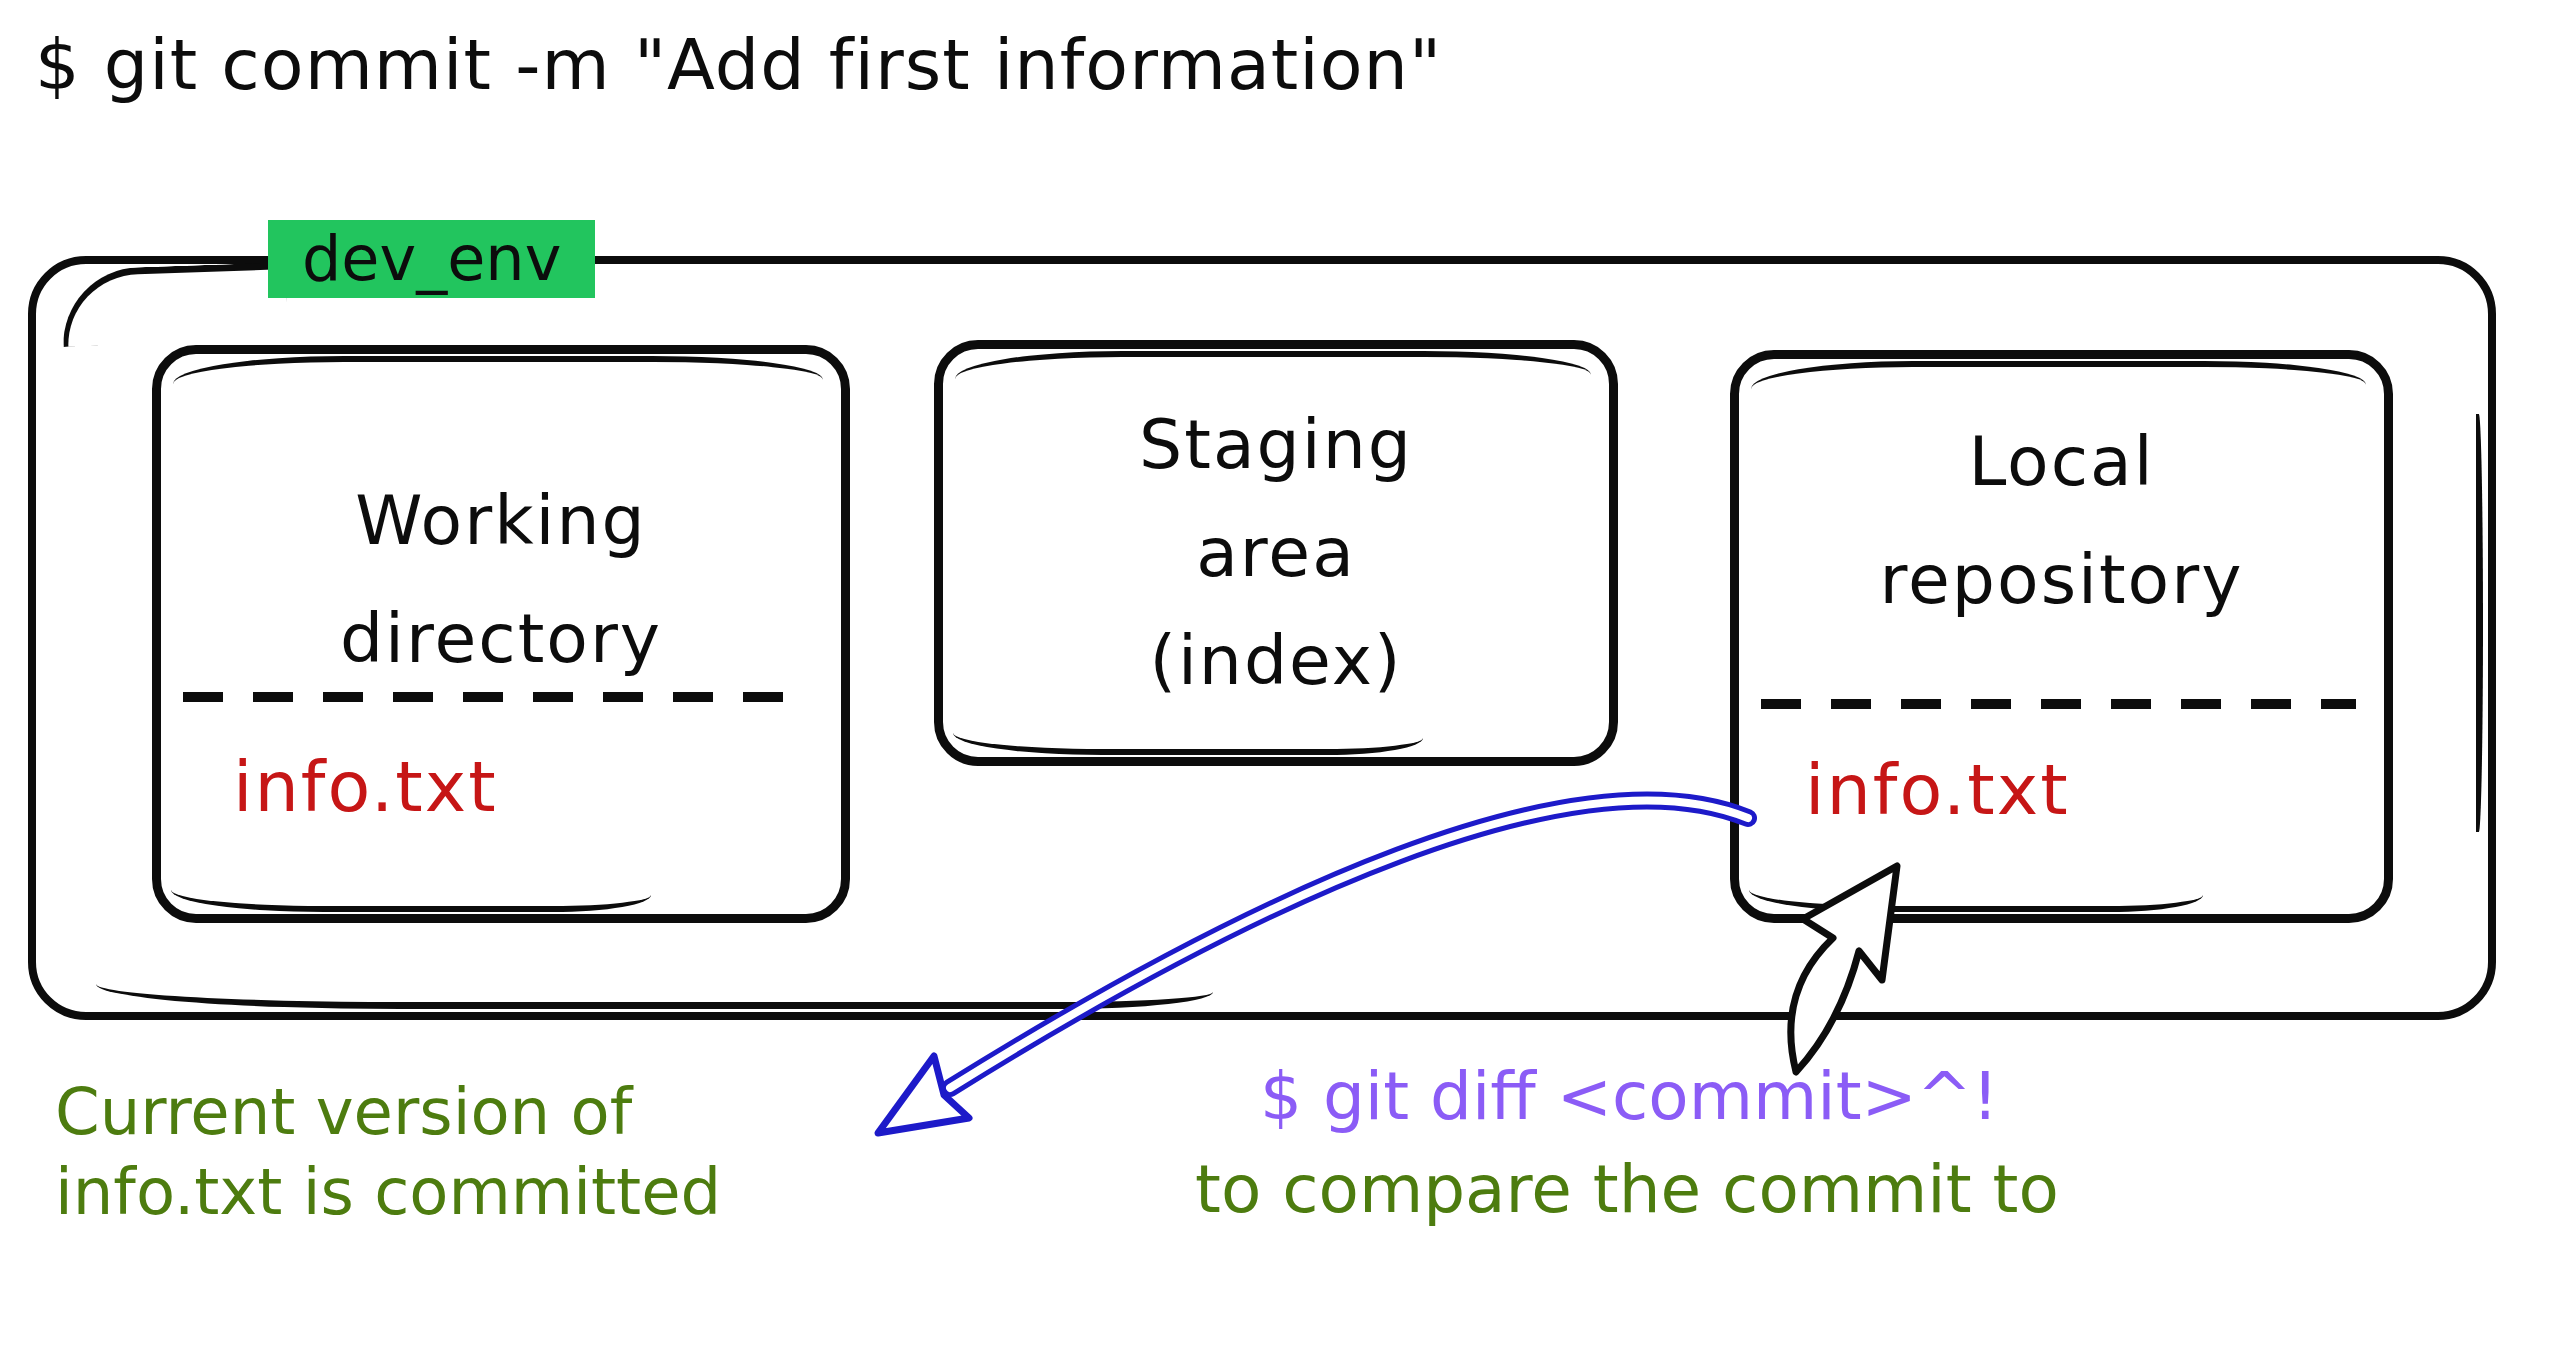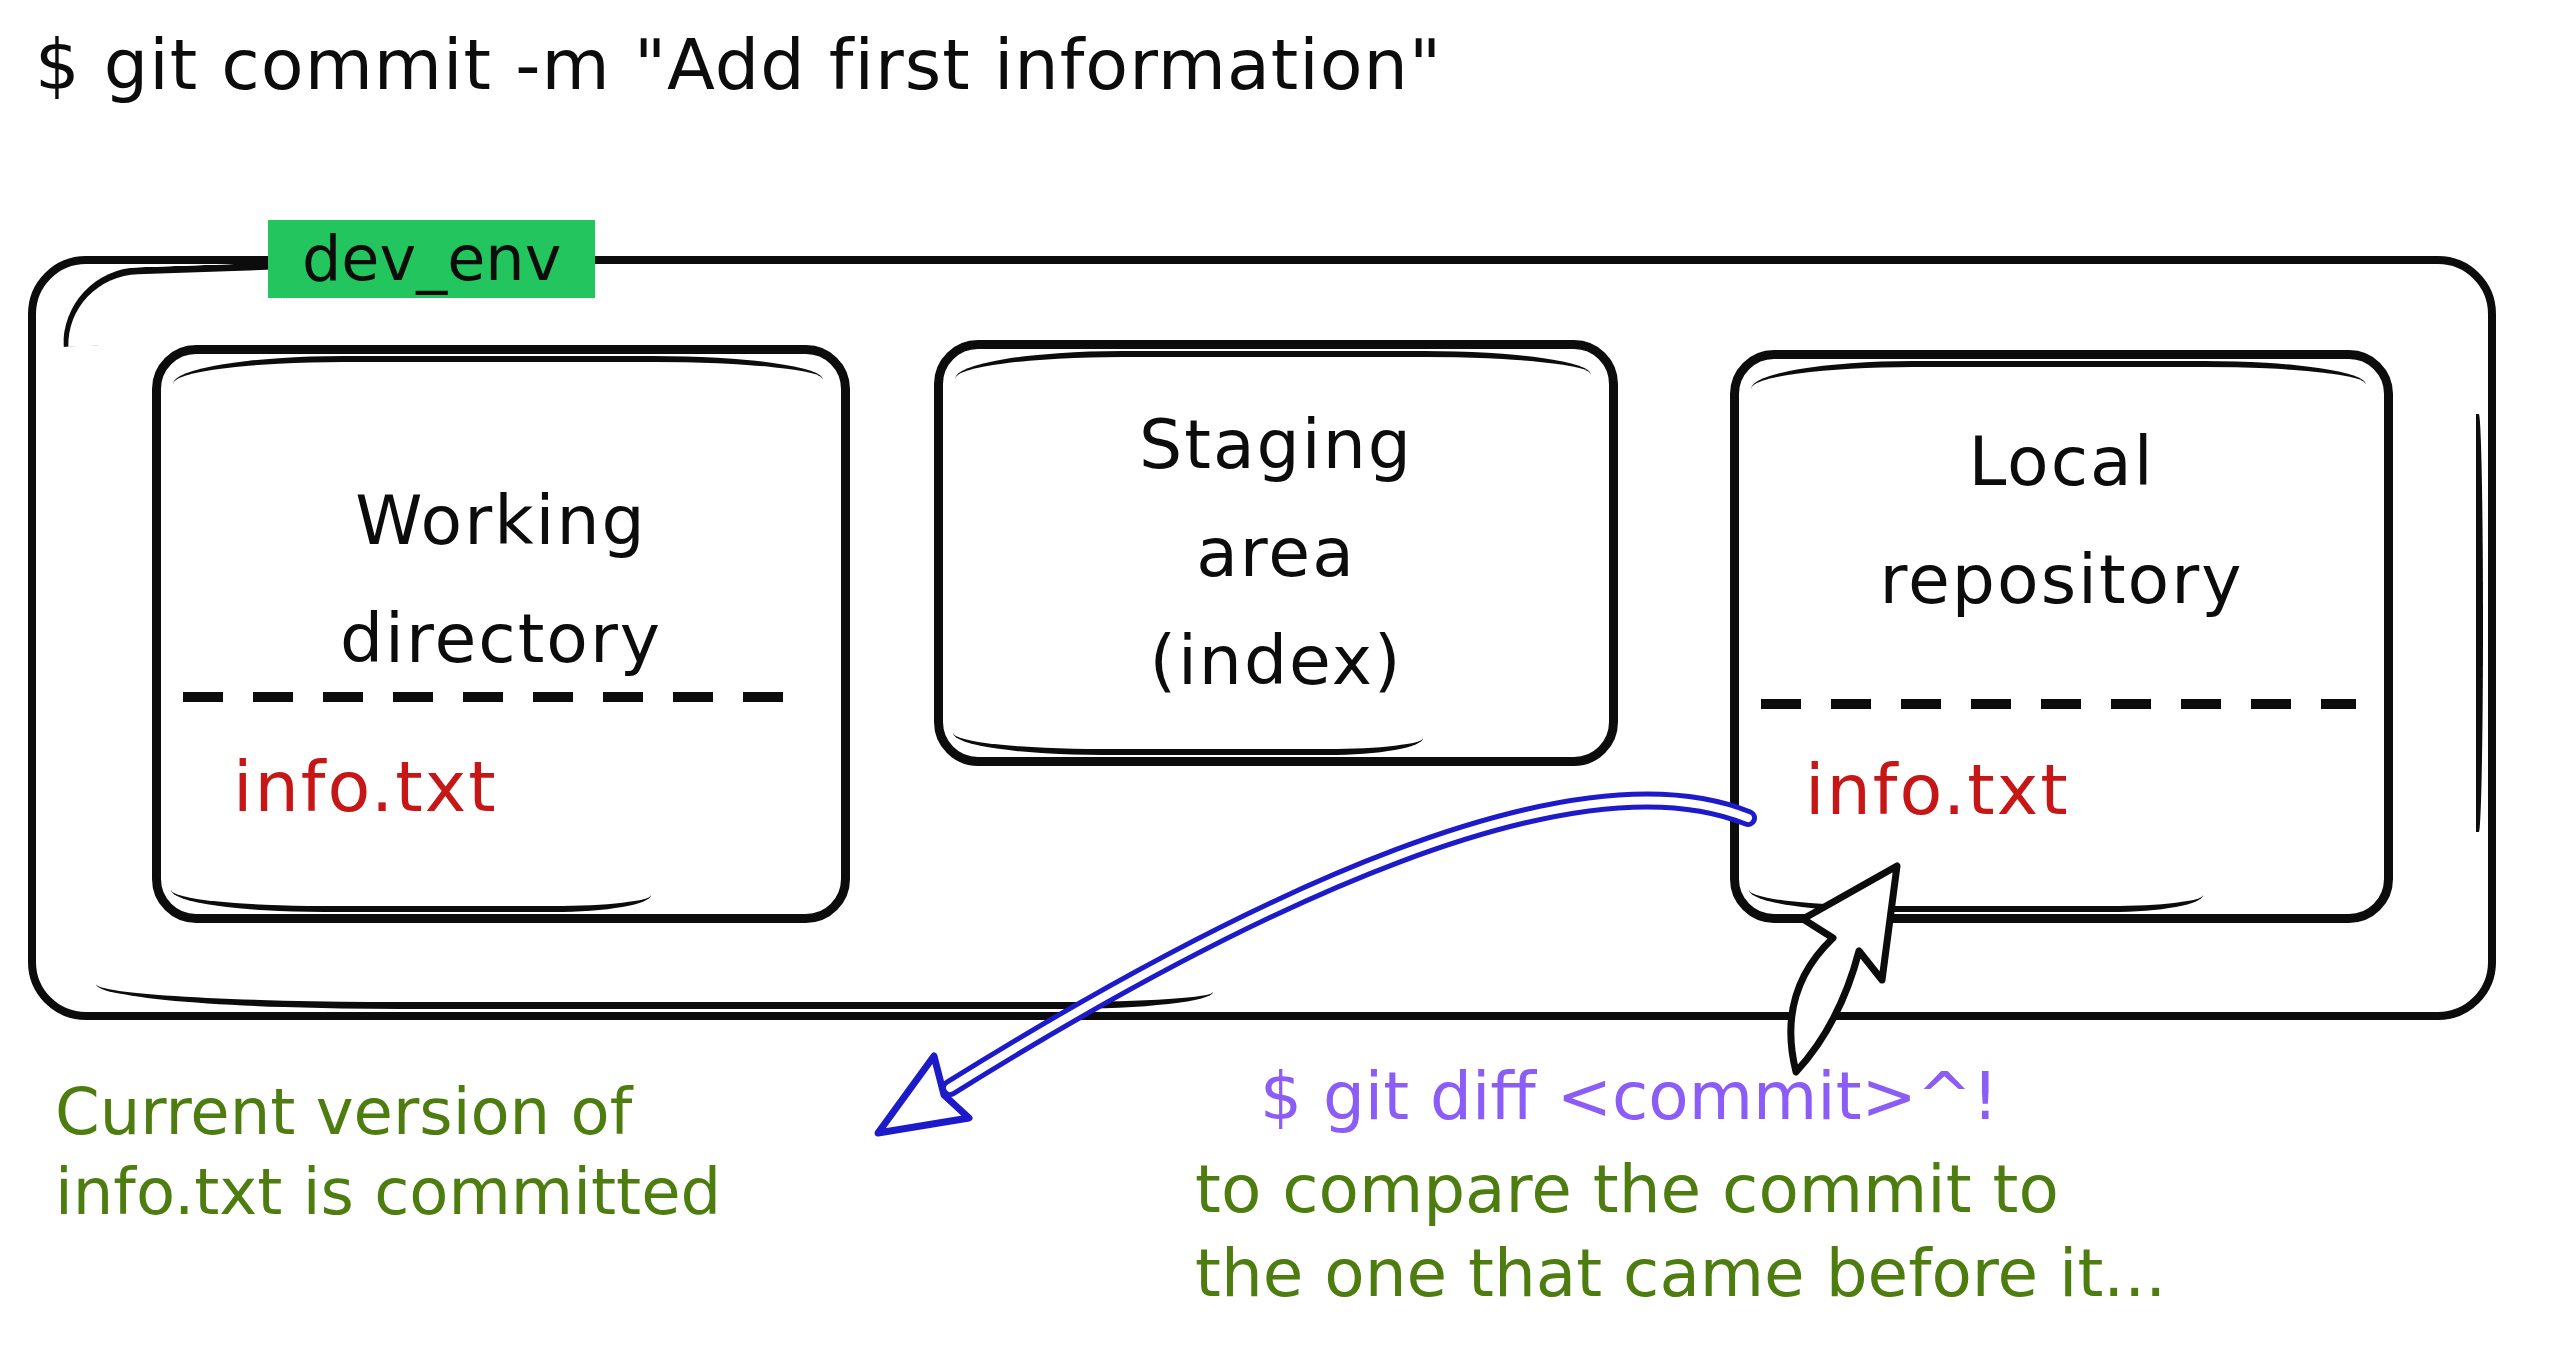--- a/index.html
+++ b/index.html
@@ -141,16 +141,15 @@
   </svg>
 
   <div class="note-committed note-blue">
     <div>Current version of</div>
     <div>info.txt is committed</div>
   </div>
 
   <div class="note-diff-cmd">$ git diff &lt;commit&gt;^!</div>
   <div class="note-diff note-blue">
     <div>to compare the commit to</div>
-    <div>the one that came before it...</div>
   </div>
 
 </div>
 
 </body></html>

